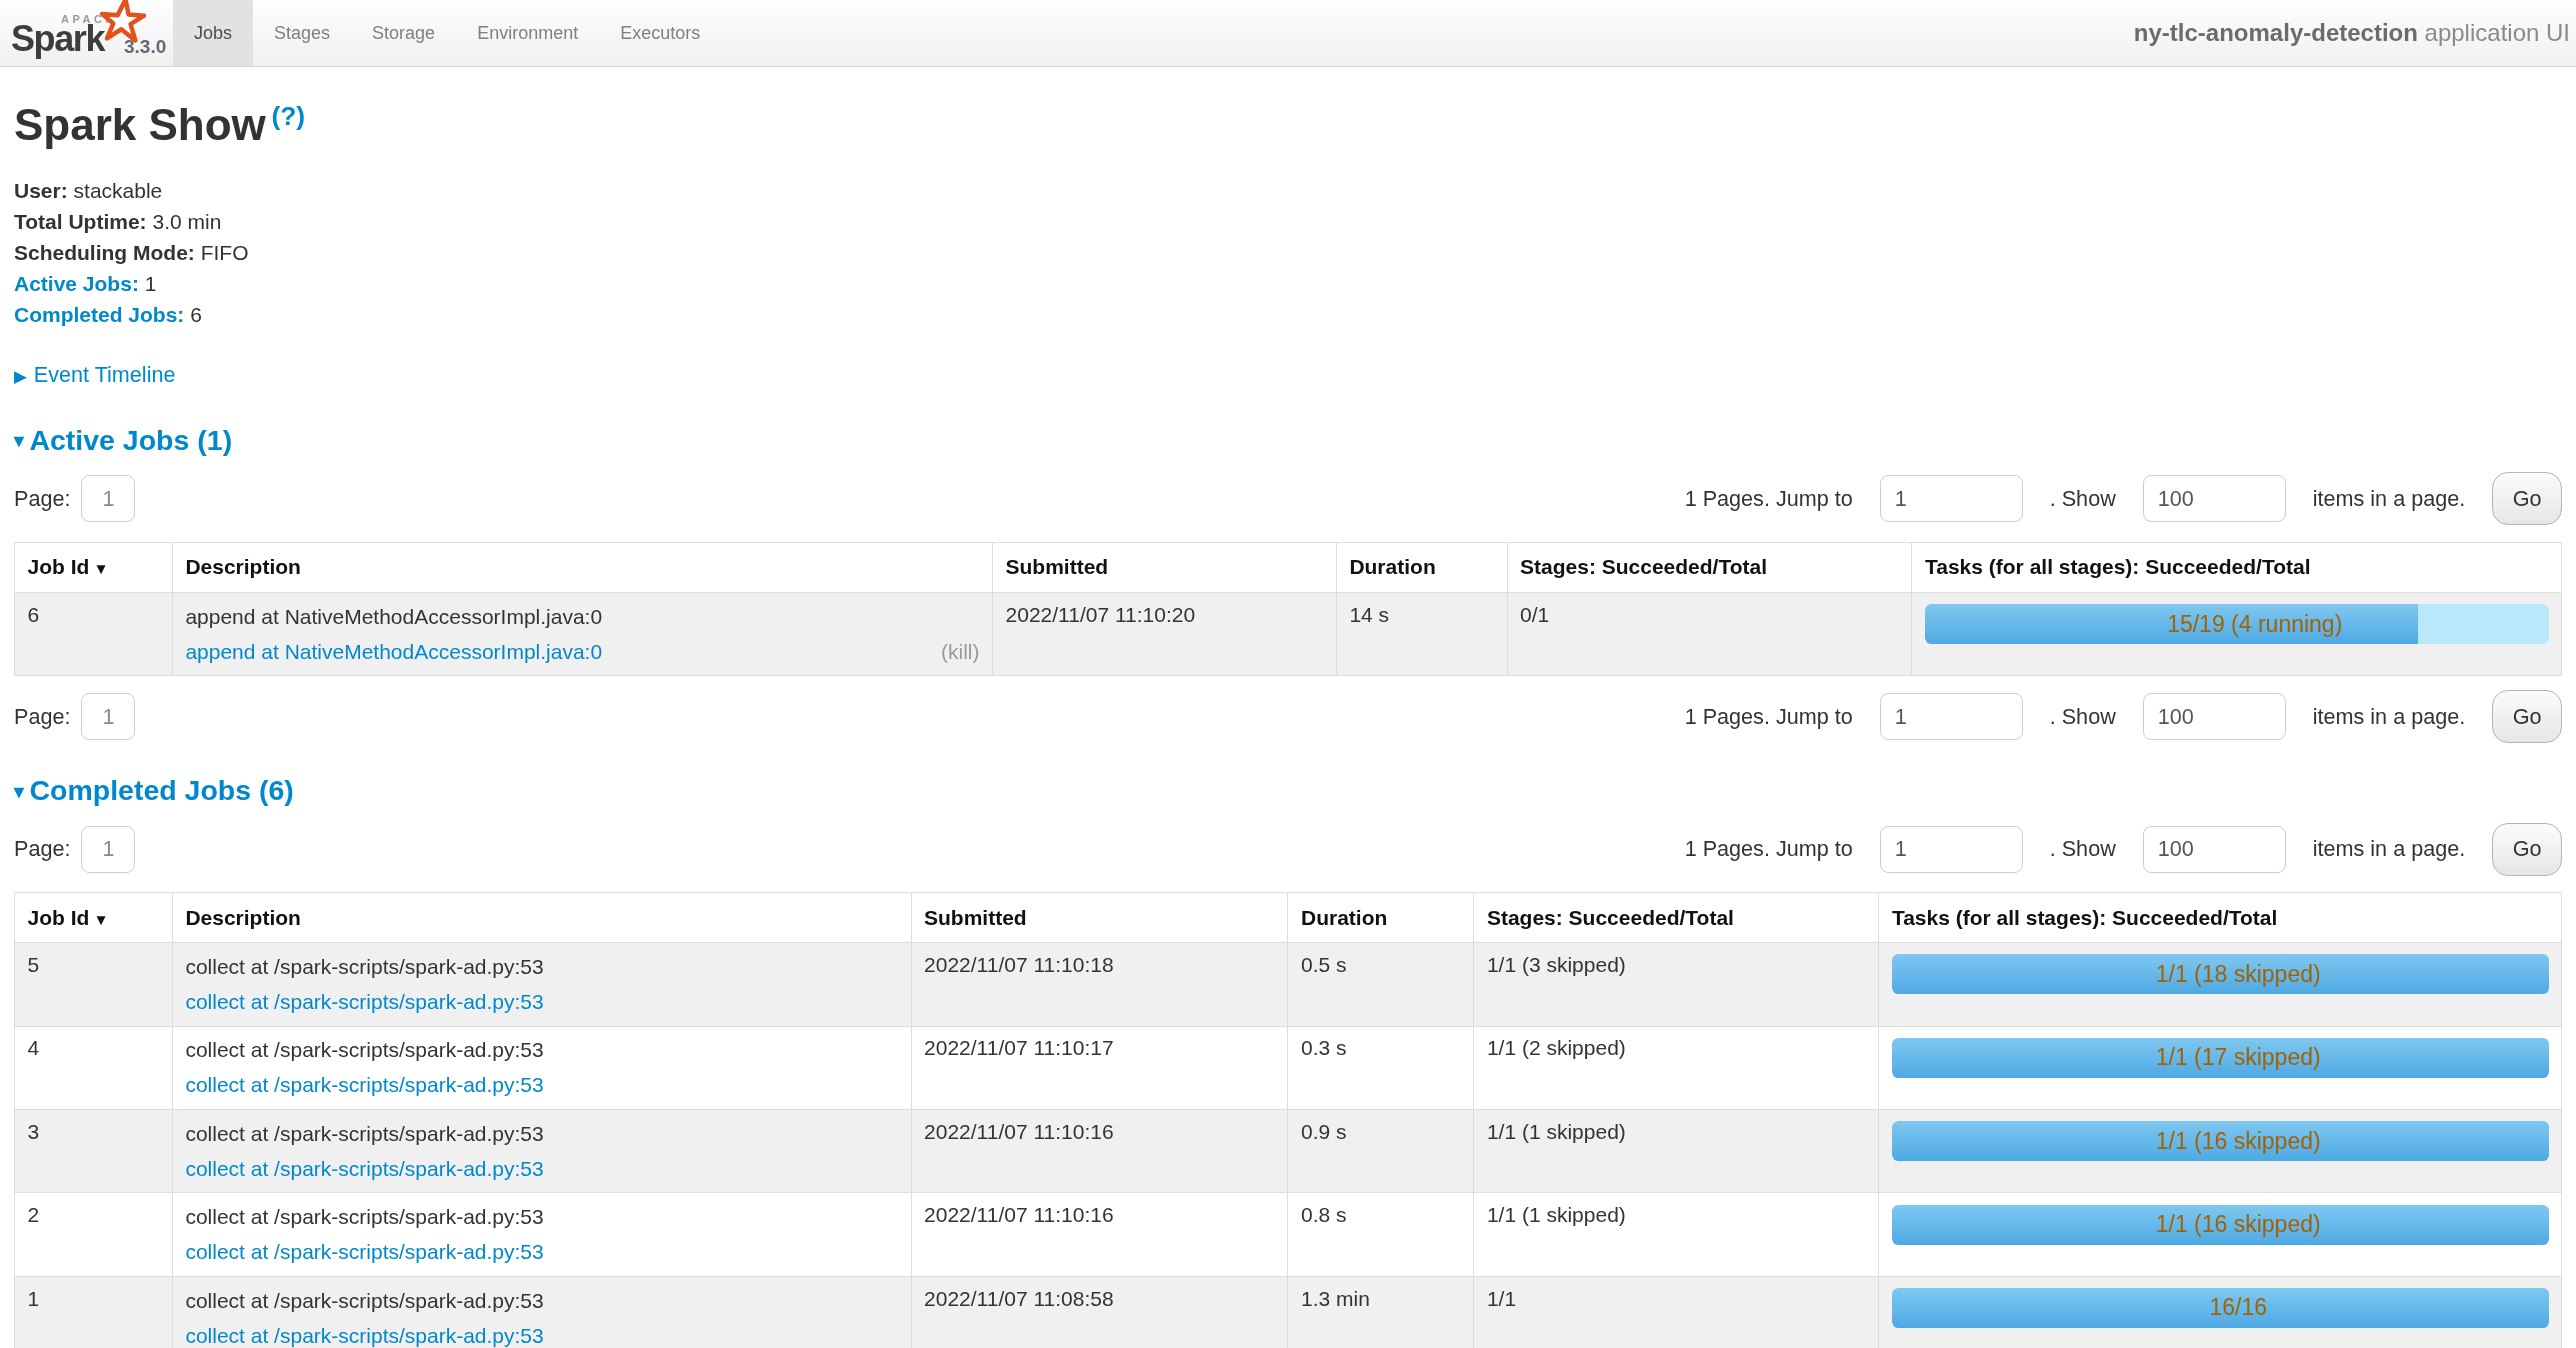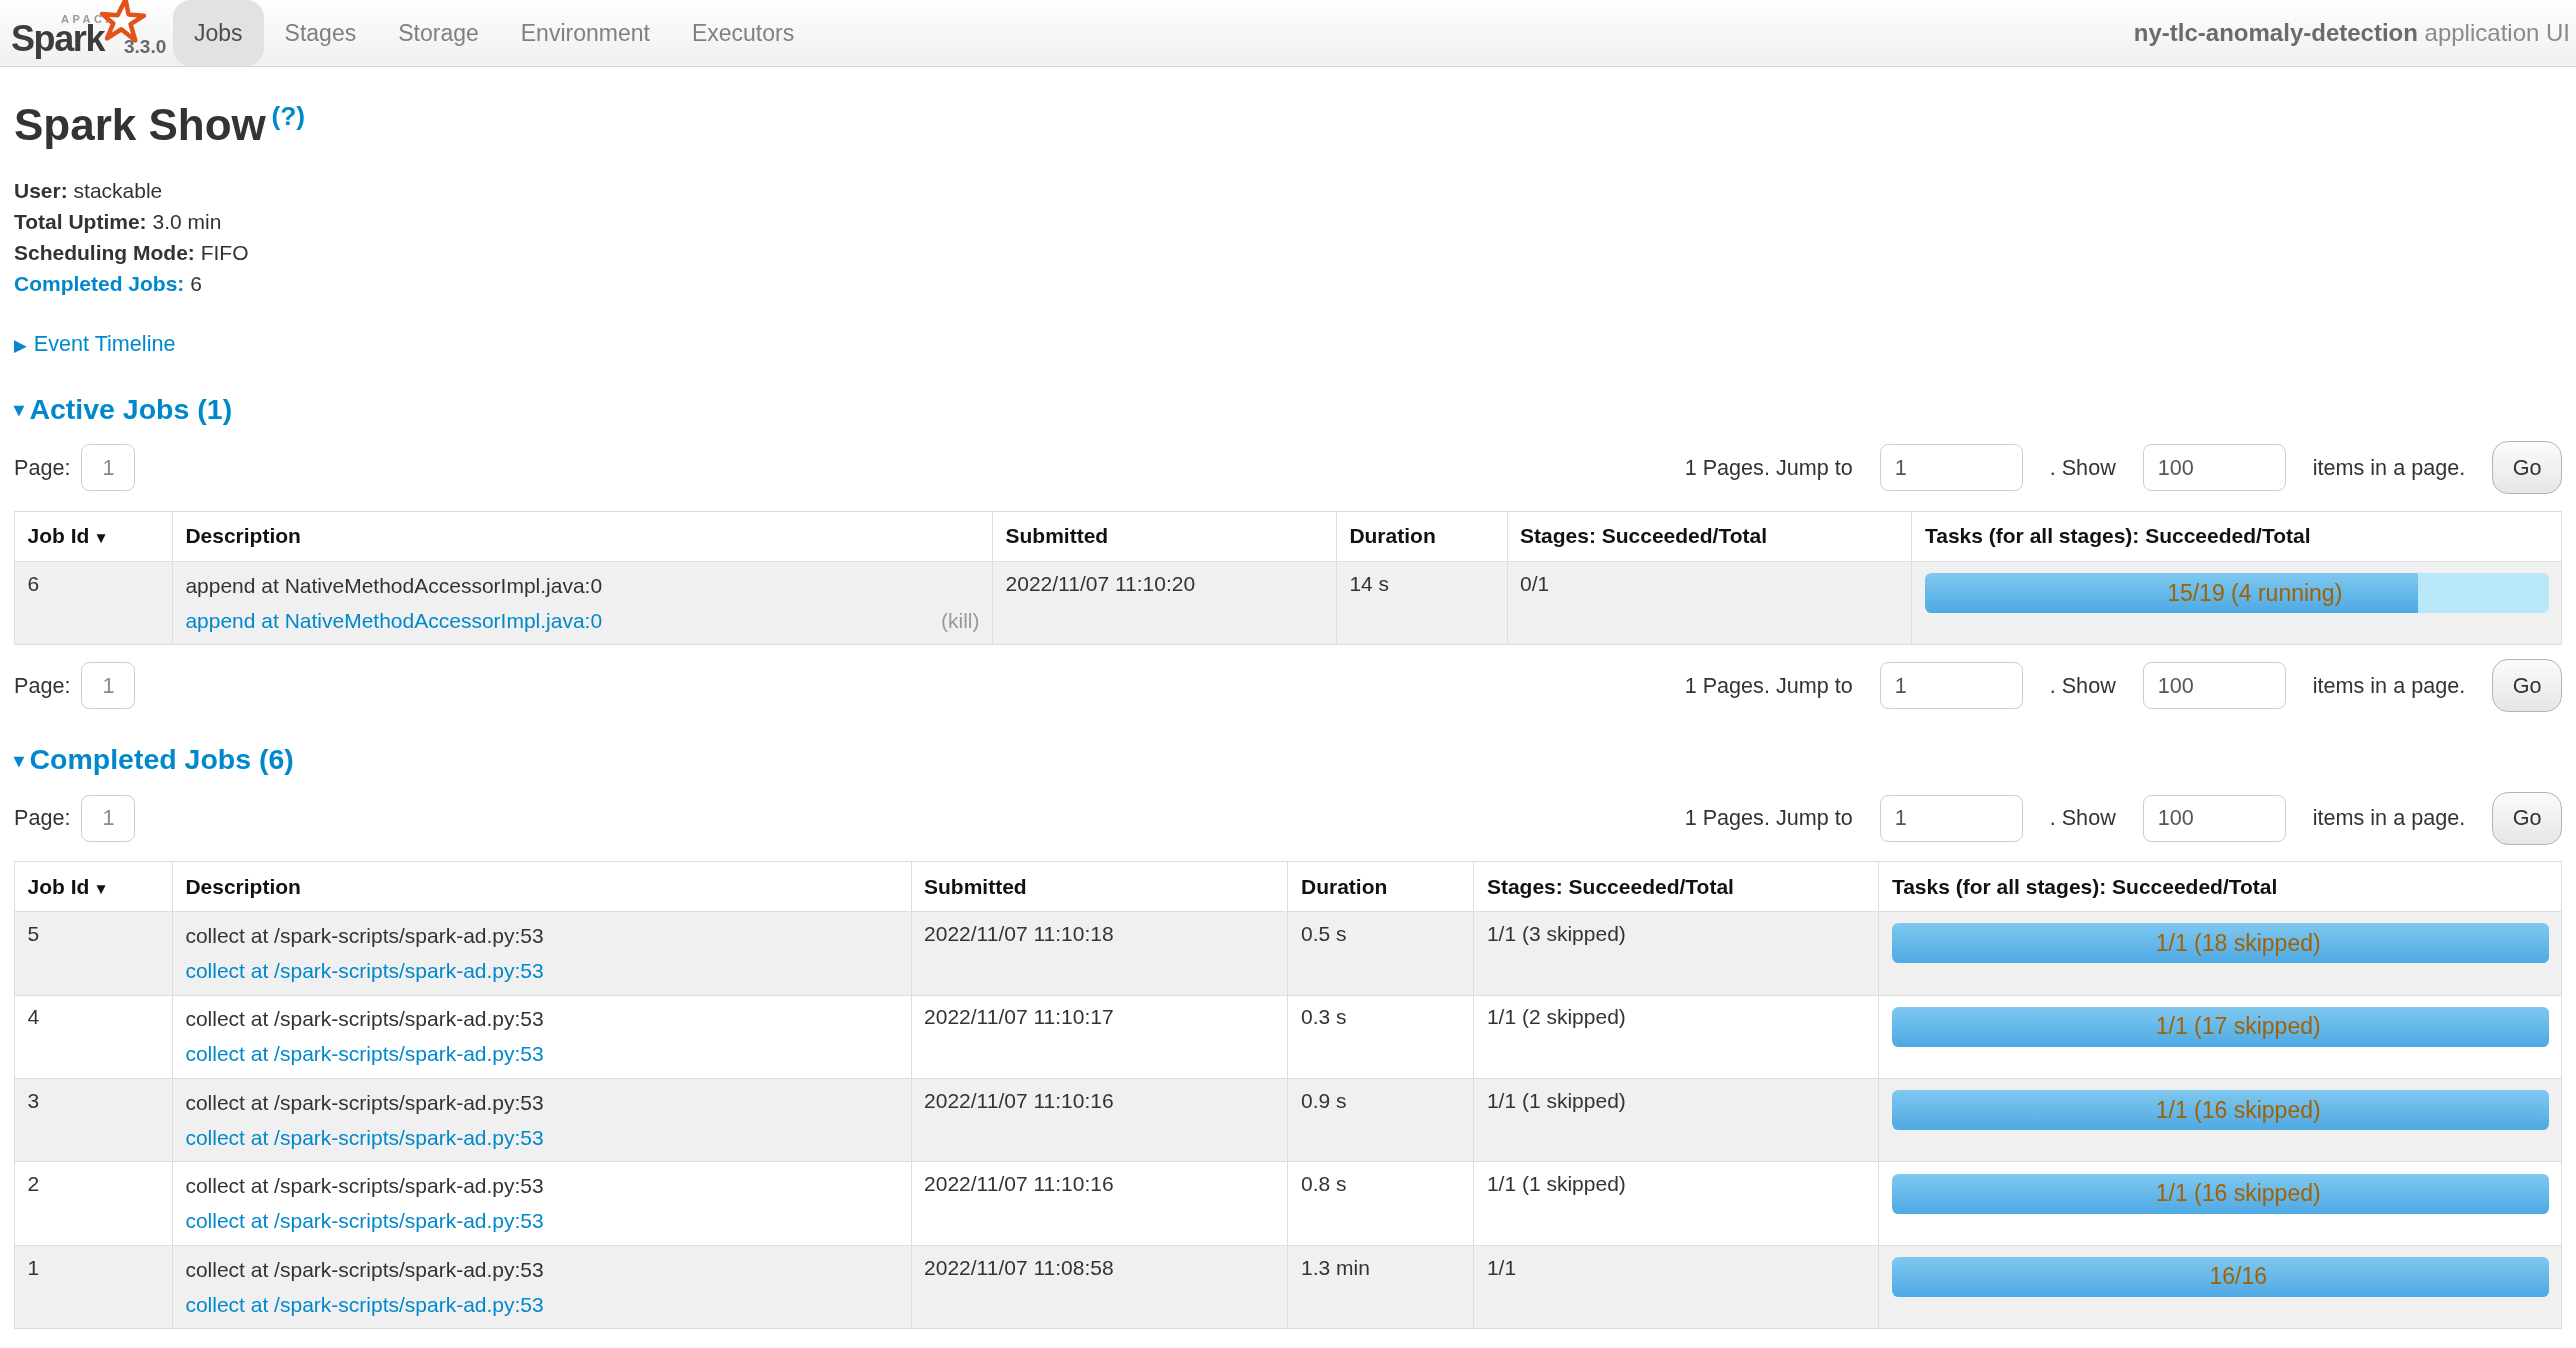--- a/index.html
+++ b/index.html
@@ -52,25 +52,24 @@
     left: 124px; top: 36px;
     font-size: 19px;
     font-weight: bold;
     color: #5f6a72;
   }
   .nav-tabs { display: flex; align-items: stretch; }
   .nav-tab {
     display: flex;
     align-items: center;
     padding: 0 21px;
-    font-size: 23px;
+    font-size: 18px;
     color: #808080;
     cursor: pointer;
     white-space: nowrap;
-    border-radius: 18px;
   }
   .nav-tab.active { background: #e2e2e2; color: #4d4d4d; }
   .app-title {
     margin-left: auto;
     align-self: center;
     padding-right: 6px;
     font-size: 24px;
     color: #8a8a8a;
     white-space: nowrap;
   }
@@ -261,20 +260,24 @@
       <span class="lbl">User:</span>
       <span class="val">stackable</span>
     </div>
     <div class="info-item">
       <span class="lbl">Total Uptime:</span>
       <span class="val">3.0 min</span>
     </div>
     <div class="info-item">
       <span class="lbl">Scheduling Mode:</span>
       <span class="val">FIFO</span>
+    </div>
+    <div class="info-item">
+      <span class="lbl link">Active Jobs:</span>
+      <span class="val">1</span>
     </div>
     <div class="info-item">
       <span class="lbl link">Completed Jobs:</span>
       <span class="val">6</span>
     </div>
   </div>
 
   <div class="event-timeline">
     <span class="arrow">▶</span><span>Event Timeline</span>
   </div>

